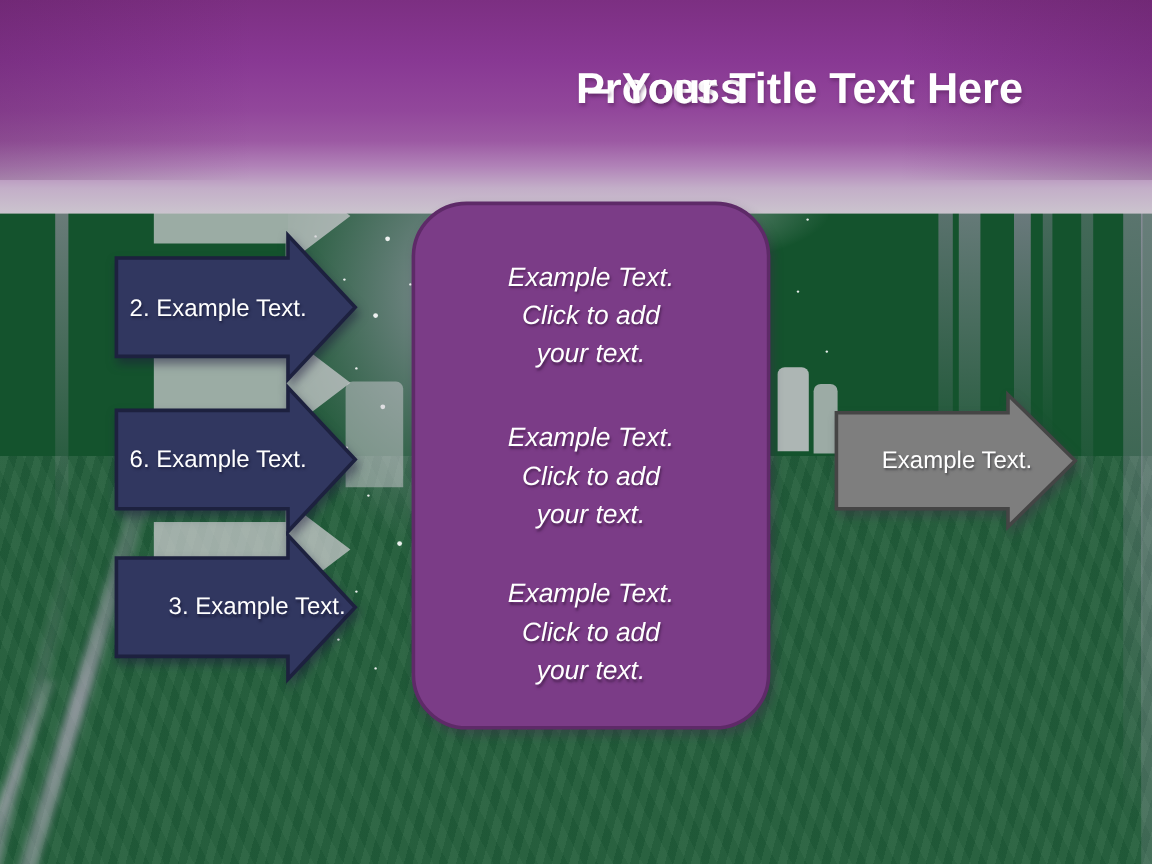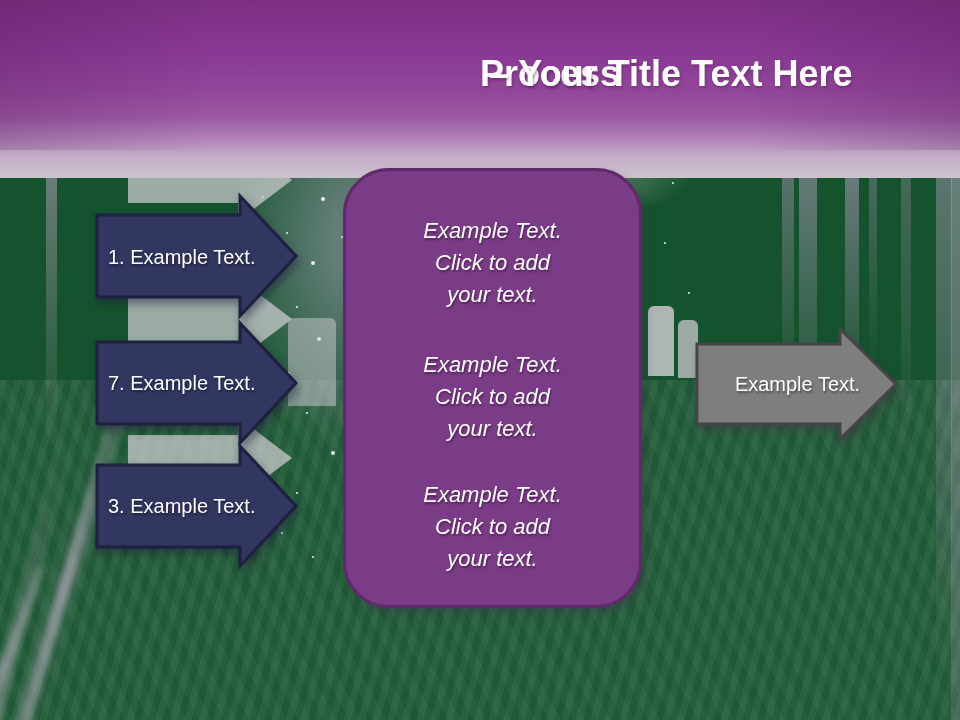--- a/index.html
+++ b/index.html
@@ -82,21 +82,21 @@
   .shape-svg{overflow:visible;}
   .navy-arrow{filter:drop-shadow(2px 5px 4px rgba(30,25,60,.5));}
   .gray-arrow-svg{filter:drop-shadow(3px 5px 4px rgba(60,55,70,.5));}
 
   .arrow-label{
     color:#fff;font-size:20px;line-height:22px;
     text-shadow:1px 2px 2px rgba(20,22,48,.65);
     white-space:nowrap;}
   .lbl-1{left:108px;top:246px;width:180px;text-align:left;}
   .lbl-2{left:108px;top:372px;width:180px;text-align:left;}
-  .lbl-3{left:108px;top:495px;width:180px;text-align:left;}
+  .lbl-3{left:108px;top:495px;width:180px;text-align:right;}
   .lbl-gray{left:695px;top:373px;width:205px;text-align:center;
     text-shadow:1px 2px 2px rgba(55,55,60,.7);}
 
   .center-panel{
     left:343px;top:168px;width:299px;height:440px;
     background:#7b3c87;border:3px solid #5e2a68;border-radius:46px;
     box-shadow:3px 5px 8px rgba(70,40,80,.35);}
   .panel-text{
     left:0;width:100%;text-align:center;
     color:#fff;font-style:italic;font-size:22px;line-height:32px;
@@ -143,22 +143,22 @@
   <svg class="shape-svg navy-arrow" style="left:95px;top:194px;" width="205" height="124" viewBox="0 0 205 124">
     <polygon points="2,21 145,21 145,2 201,62 145,122 145,103 2,103" fill="#313760" stroke="#1d213f" stroke-width="3"></polygon>
   </svg>
   <svg class="shape-svg navy-arrow" style="left:95px;top:321px;" width="205" height="124" viewBox="0 0 205 124">
     <polygon points="2,21 145,21 145,2 201,62 145,122 145,103 2,103" fill="#313760" stroke="#1d213f" stroke-width="3"></polygon>
   </svg>
   <svg class="shape-svg navy-arrow" style="left:95px;top:444px;" width="205" height="124" viewBox="0 0 205 124">
     <polygon points="2,21 145,21 145,2 201,62 145,122 145,103 2,103" fill="#313760" stroke="#1d213f" stroke-width="3"></polygon>
   </svg>
 
-  <div class="arrow-label lbl-1">1. Example Text.</div>
-  <div class="arrow-label lbl-2">7. Example Text.</div>
+  <div class="arrow-label lbl-1">2. Example Text.</div>
+  <div class="arrow-label lbl-2">6. Example Text.</div>
   <div class="arrow-label lbl-3">3. Example Text.</div>
 
   <div class="center-panel">
     <div class="panel-text pt-1">Example Text.
 Click  to add
 your text.</div>
     <div class="panel-text pt-2">Example Text.
 Click  to add
 your text.</div>
     <div class="panel-text pt-3">Example Text.

